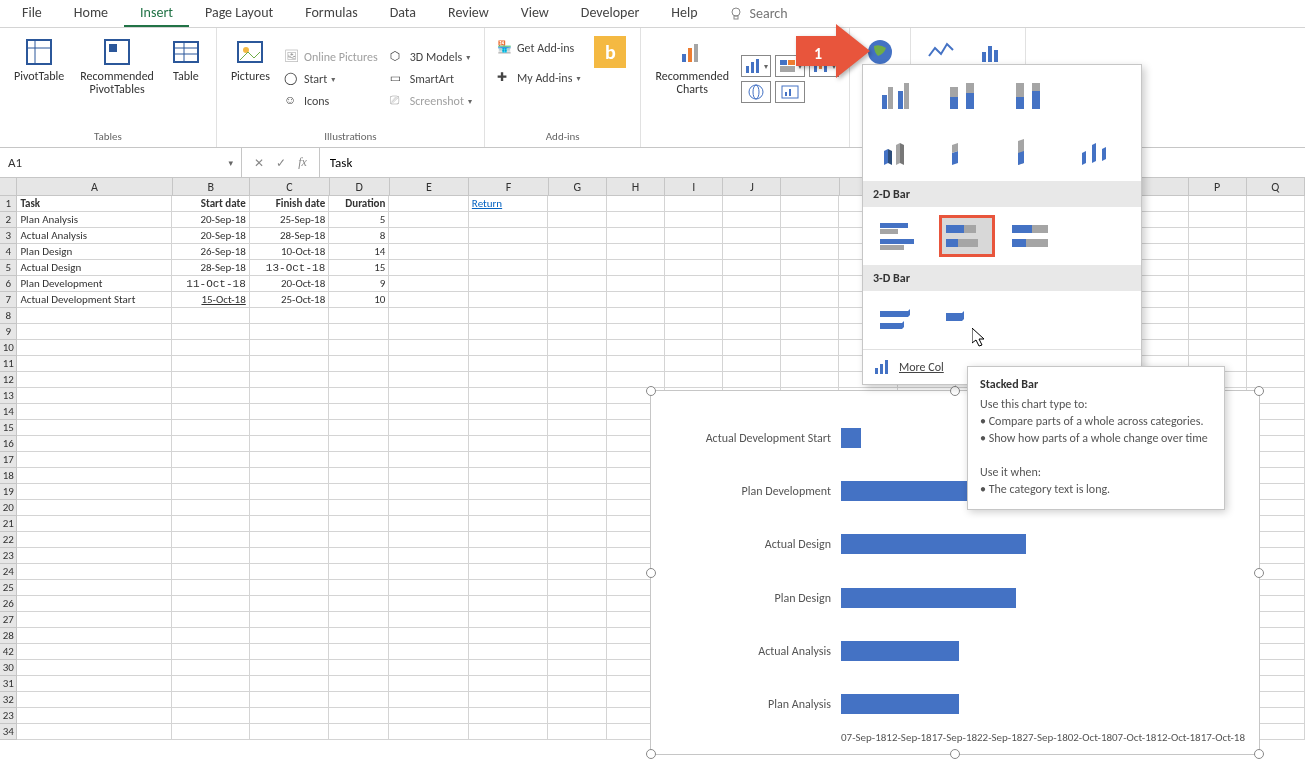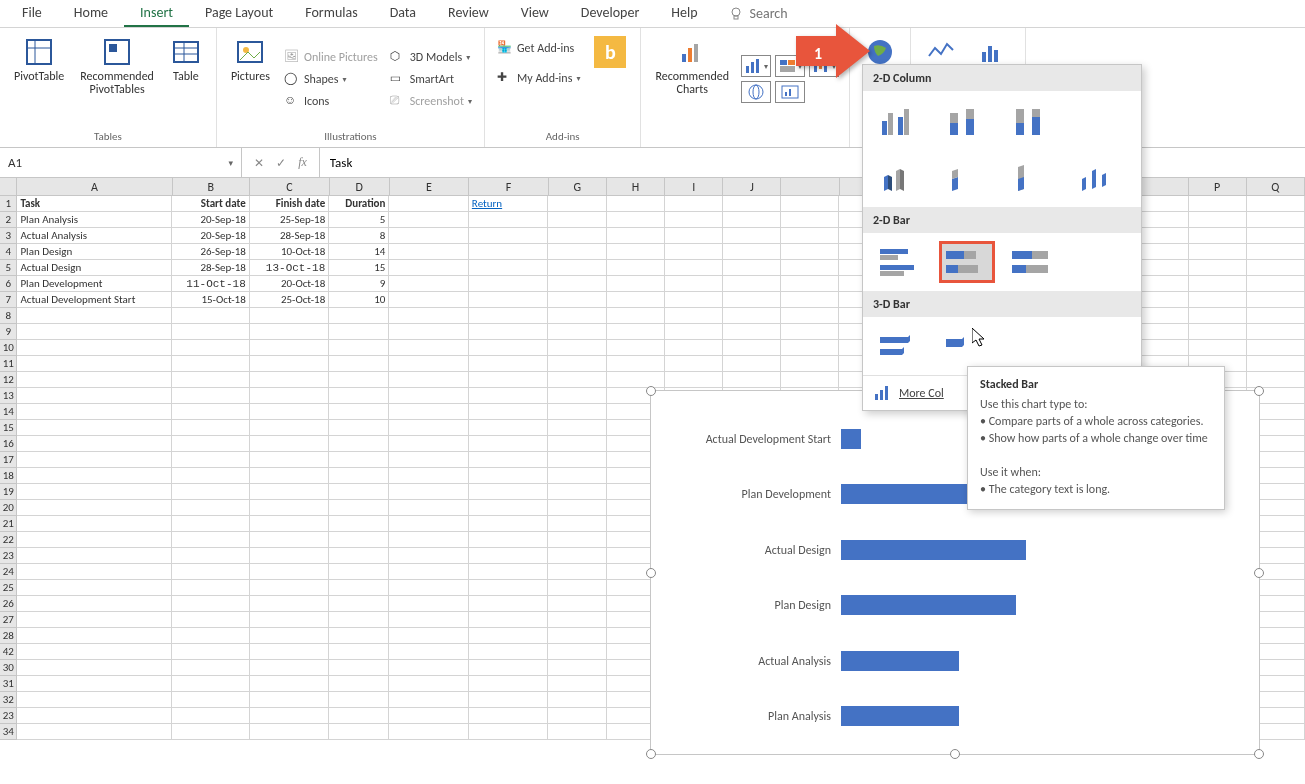--- a/index.html
+++ b/index.html
@@ -165,21 +165,21 @@
           </div>
         <div class="lbl">Pictures</div>
       </div>
       <div class="small-stack">
         <div class="small-item disabled">
             <span class="ico">🖼</span>
             <span>Online Pictures</span>
           </div>
         <div class="small-item">
             <span class="ico">◯</span>
-            <span>Shapes</span>
+            <span>Start</span>
             <span class="dd">▾</span>
           </div>
         <div class="small-item">
             <span class="ico">☺</span>
             <span>Icons</span>
           </div>
       </div>
       <div class="small-stack">
         <div class="small-item">
             <span class="ico">⬡</span>
@@ -486,21 +486,21 @@
         <div class="cell" style="width: 60px;"></div>
         <div class="cell" style="width: 60px;"></div>
         <div class="cell" style="width: 60px;"></div>
         <div class="cell" style="width: 60px;"></div>
         <div class="cell" style="width: 60px;"></div>
         <div class="cell" style="width: 60px;"></div>
       </div>
       <div class="row">
         <div class="rh">7</div>
         <div class="cell" style="width: 160px;">Actual Development Start</div>
-        <div class="cell r" style="width: 80px;">15-Oct-18</div>
+        <div class="cell r" style="width: 80px; text-decoration: underline;">15-Oct-18</div>
         <div class="cell r" style="width: 82px;">25-Oct-18</div>
         <div class="cell r" style="width: 62px;">10</div>
         <div class="cell" style="width: 82px;"></div>
         <div class="cell" style="width: 82px;"></div>
         <div class="cell" style="width: 60px;"></div>
         <div class="cell" style="width: 60px;"></div>
         <div class="cell" style="width: 60px;"></div>
         <div class="cell" style="width: 60px;"></div>
         <div class="cell" style="width: 60px;"></div>
         <div class="cell" style="width: 60px;"></div>
@@ -1103,21 +1103,20 @@
         <div class="cell" style="width: 60px;"></div>
         <div class="cell" style="width: 60px;"></div>
         <div class="cell" style="width: 60px;"></div>
         <div class="cell" style="width: 60px;"></div>
         <div class="cell" style="width: 60px;"></div>
       </div>
     </div>
 </div>
 
 <div class="chart-gallery">
-  <div class="cg-header">2-D Column</div>
   <div class="cg-row">
     <div class="cg-item">
         <svg width="46" height="34">
           <rect x="4" y="18" width="5" height="14" fill="#4472c4"></rect>
           <rect x="10" y="10" width="5" height="22" fill="#a5a5a5"></rect>
           <rect x="20" y="14" width="5" height="18" fill="#4472c4"></rect>
           <rect x="26" y="6" width="5" height="26" fill="#a5a5a5"></rect>
         </svg>
       </div>
     <div class="cg-item">
@@ -1283,14 +1282,25 @@
             <div class="bar-seg1" style="left: 0px; width: 118px;"></div>
           </div>
         </div>
         <div class="bar-row">
           <div class="bar-label">Plan Analysis</div>
           <div class="bar-track">
             <div class="bar-seg1" style="left: 0px; width: 118px;"></div>
           </div>
         </div>
       </div>
+    <div class="x-axis" id="xaxis">
+        <span>07-Sep-18</span>
+        <span>12-Sep-18</span>
+        <span>17-Sep-18</span>
+        <span>22-Sep-18</span>
+        <span>27-Sep-18</span>
+        <span>02-Oct-18</span>
+        <span>07-Oct-18</span>
+        <span>12-Oct-18</span>
+        <span>17-Oct-18</span>
+      </div>
   </div>
 </div>
 
 </body></html>

